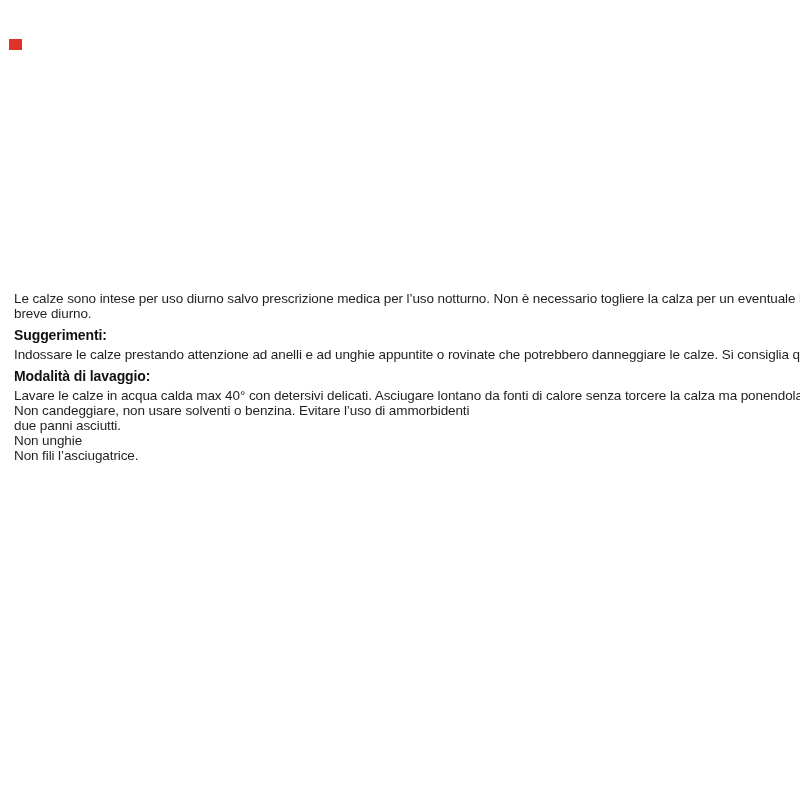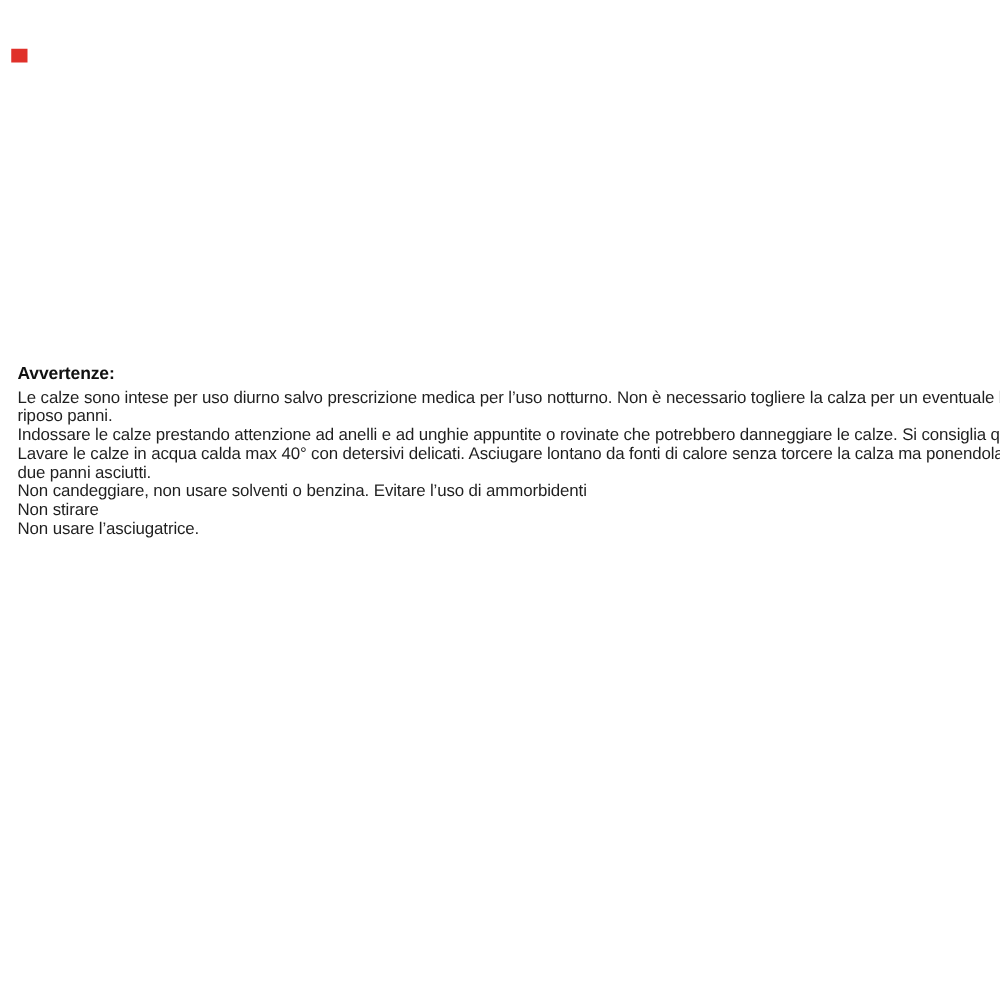--- a/index.html
+++ b/index.html
@@ -54,31 +54,32 @@
 </head>
 <body>
 
 <div class="page">
 
   <div class="red-mark" style="background: rgb(224, 49, 42);"></div>
 
   <main class="content">
 
     <section class="section">
-      <h3 class="heading">Avvertenze:</h3>
       <div class="line">Le calze sono intese per uso diurno salvo prescrizione medica per l’uso notturno. Non è necessario togliere la calza per un eventuale breve</div>
-      <div class="line">riposo panni.</div>
+      <div class="line">breve diurno.</div>
     </section>
 
     <section class="section">
+      <h3 class="heading">Suggerimenti:</h3>
       <div class="line">Indossare le calze prestando attenzione ad anelli e ad unghie appuntite o rovinate che potrebbero danneggiare le calze. Si consiglia quindi</div>
     </section>
 
     <section class="section">
+      <h3 class="heading">Modalità di lavaggio:</h3>
       <div class="line">Lavare le calze in acqua calda max 40° con detersivi delicati. Asciugare lontano da fonti di calore senza torcere la calza ma ponendola tra</div>
+      <div class="line">Non candeggiare, non usare solventi o benzina. Evitare l’uso di ammorbidenti</div>
       <div class="line">due panni asciutti.</div>
-      <div class="line">Non candeggiare, non usare solventi o benzina. Evitare l’uso di ammorbidenti</div>
-      <div class="line">Non stirare</div>
-      <div class="line">Non usare l’asciugatrice.</div>
+      <div class="line">Non unghie</div>
+      <div class="line">Non fili l’asciugatrice.</div>
     </section>
 
   </main>
 </div>
 
 </body></html>

